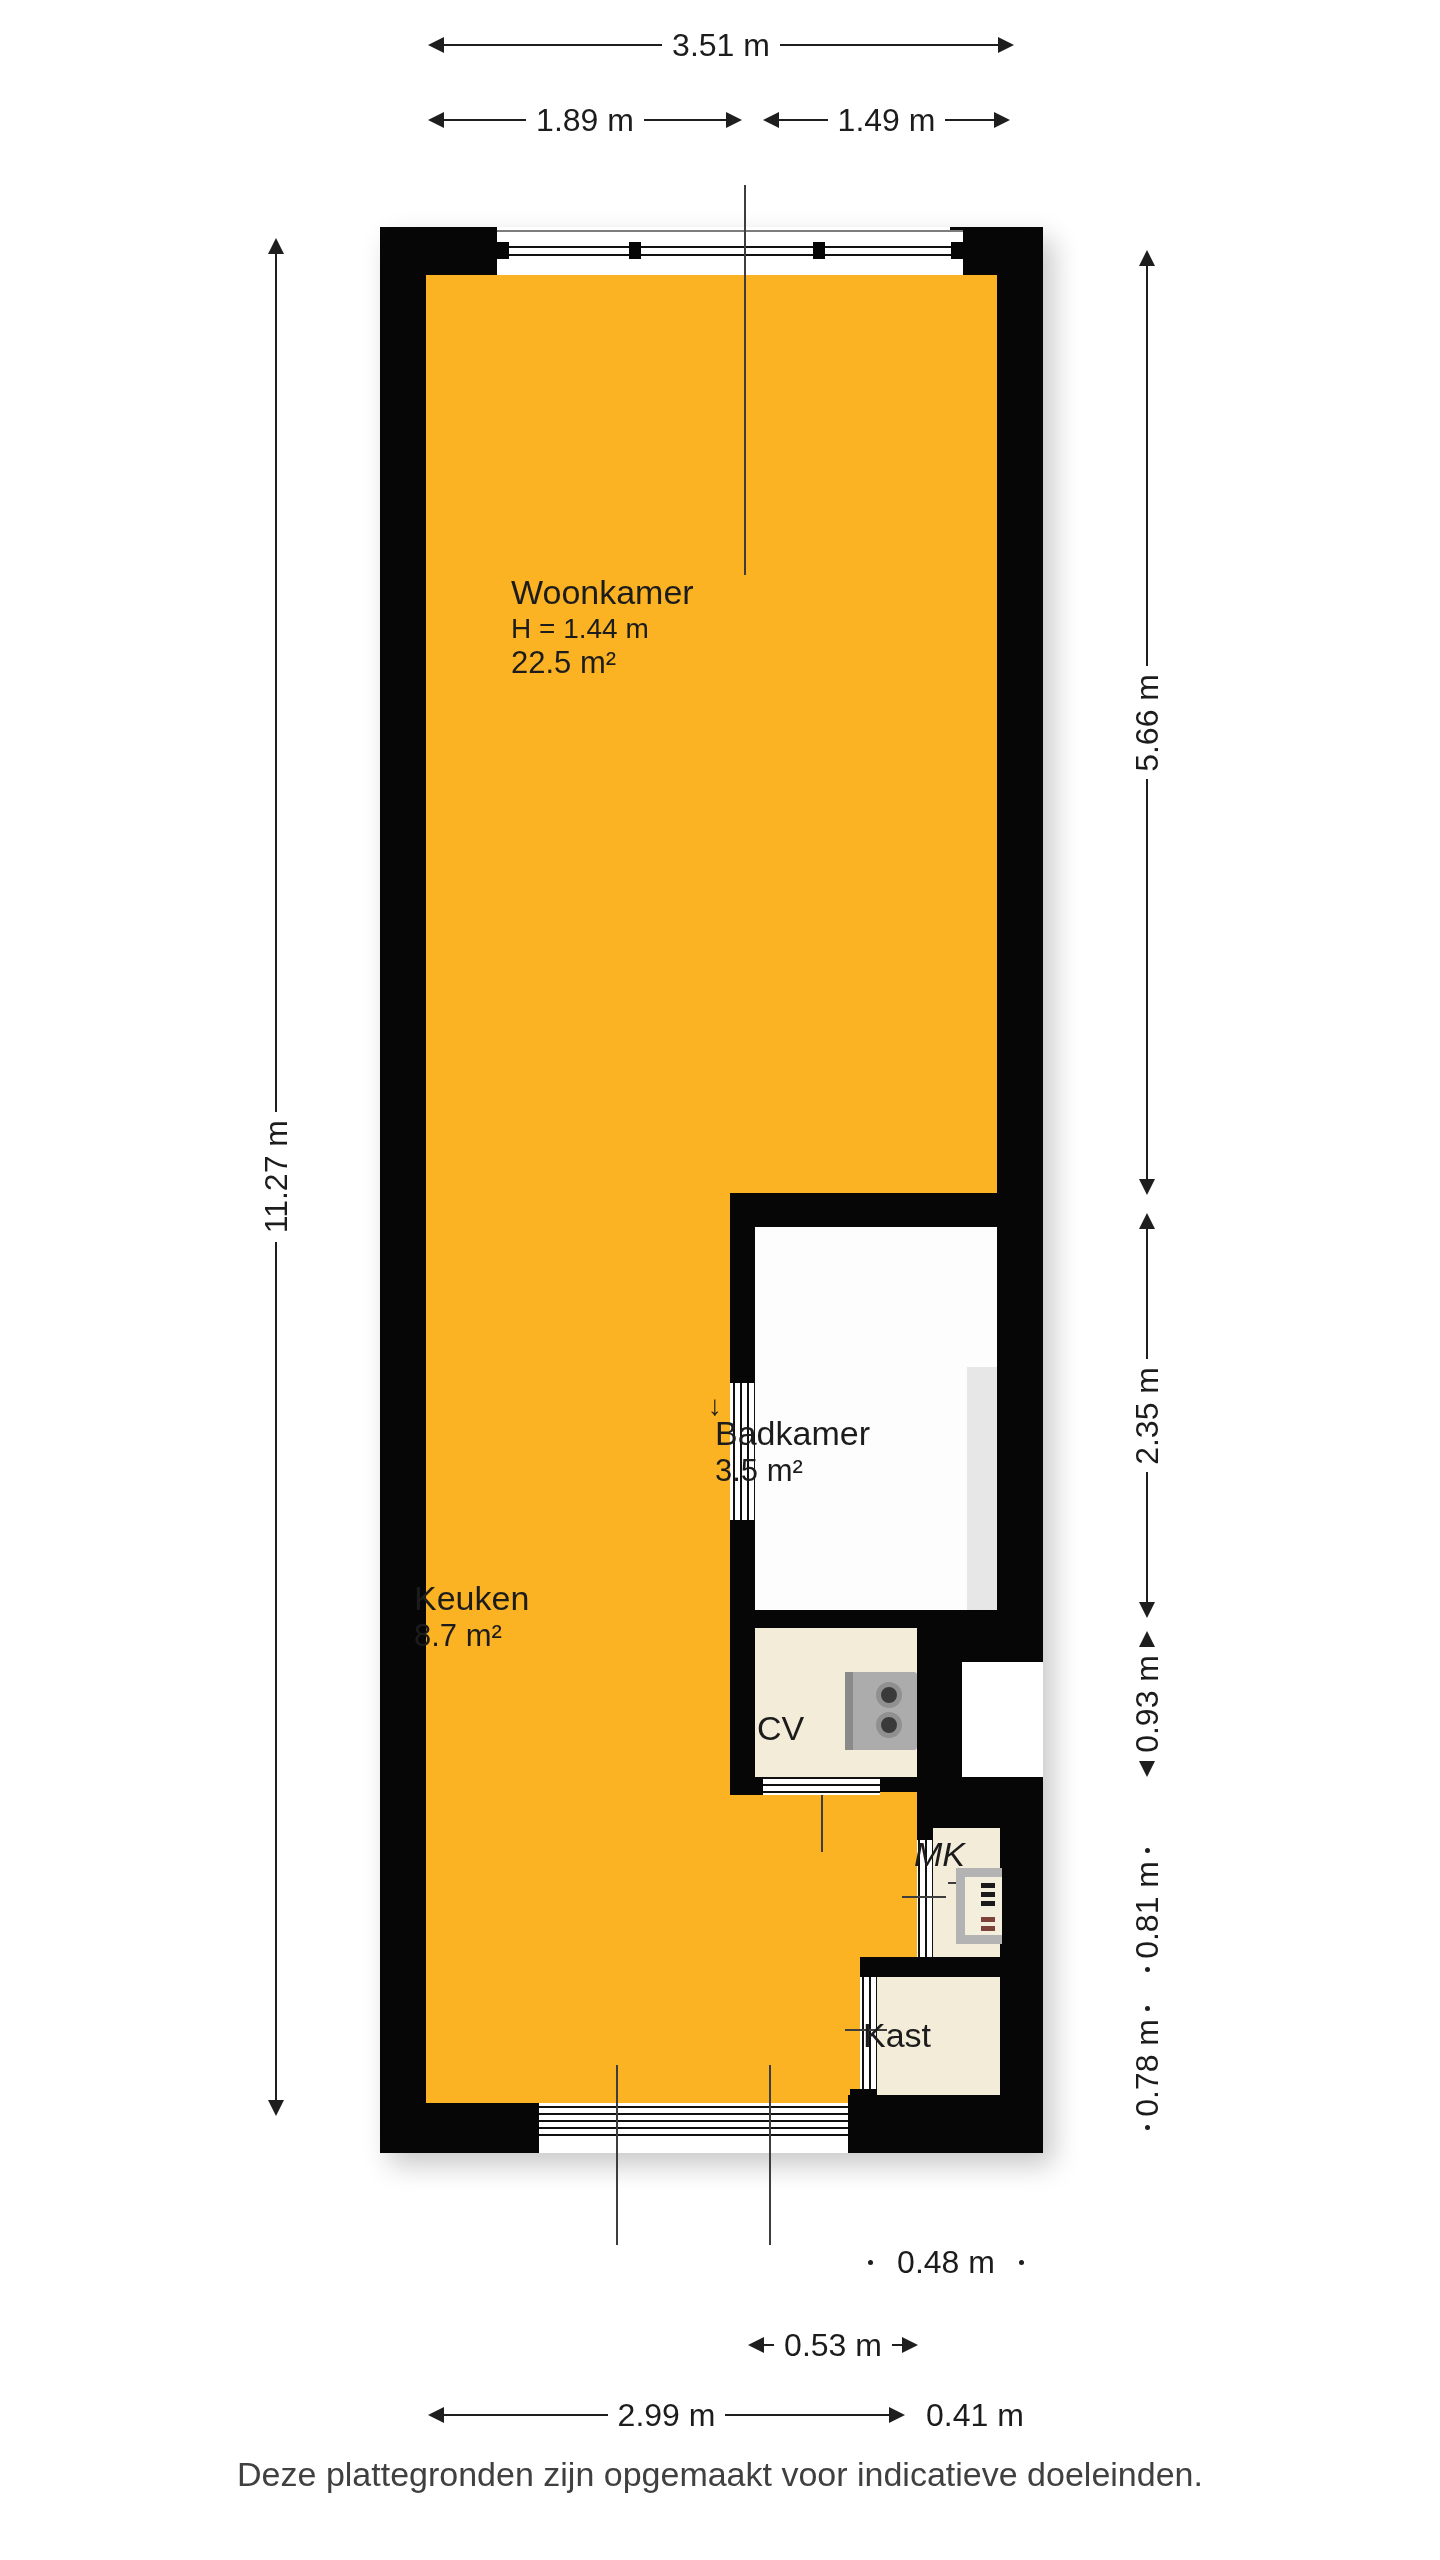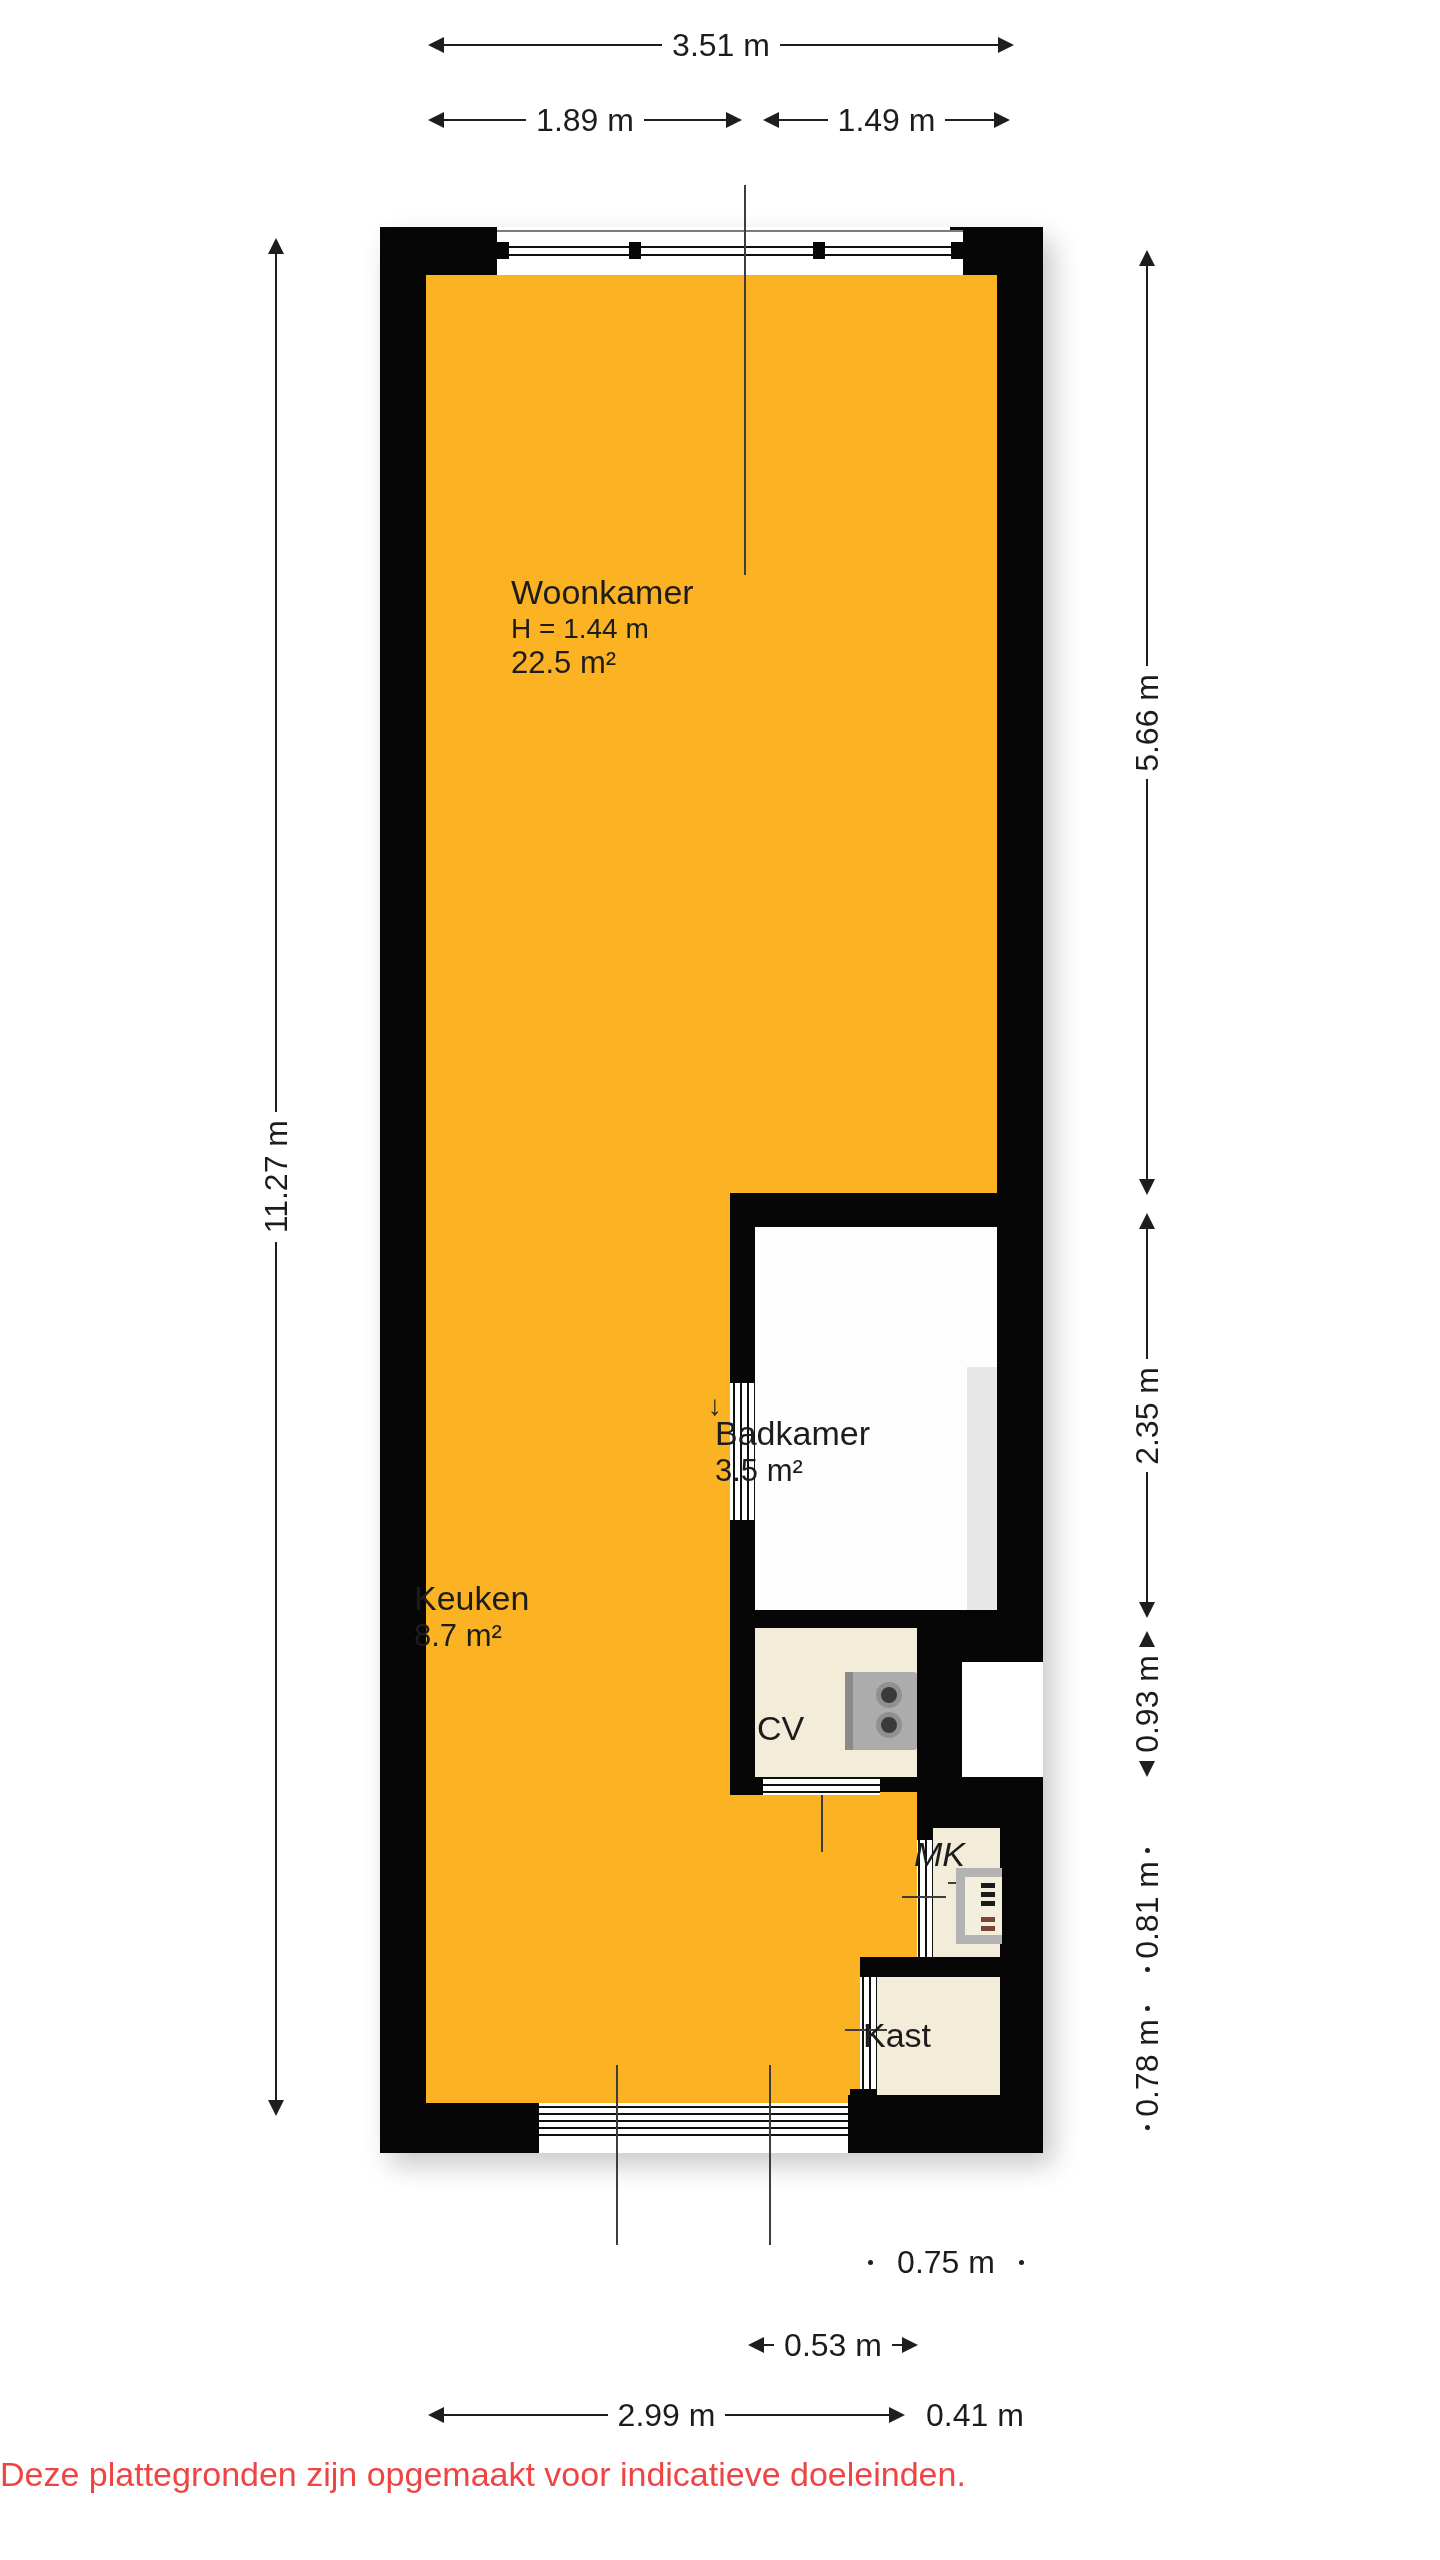--- a/index.html
+++ b/index.html
@@ -26,21 +26,21 @@
   .vline{width:2px;flex:1;background:#1e1e1e;min-height:4px;}
   .vtext{writing-mode:vertical-rl;transform:rotate(180deg);font-size:32px;white-space:nowrap;padding:8px 0;color:#1c1c1c;}
   .av{width:0;height:0;border-style:solid;}
   .av.up{border-width:0 8px 16px 8px;border-color:transparent transparent #1e1e1e transparent;}
   .av.down{border-width:16px 8px 0 8px;border-color:#1e1e1e transparent transparent transparent;}
   .dot{width:5px;height:5px;border-radius:50%;background:#1e1e1e;flex:none;}
   .room-label{text-align:left;line-height:1.18;white-space:nowrap;}
   .rl-main{font-size:34px;}
   .rl-sub{font-size:28px;}
   .rl-area{font-size:31px;}
-  .footer-line{left:0;width:1440px;font-size:34px;color:#ef4444;}
+  .footer-line{left:0;width:1440px;text-align:center;font-size:34px;color:#404040;}
   .win-line{background:#101010;}
   .swing-arrow{font-size:28px;color:#222;line-height:28px;}
   .boiler{background:var(--appliance-gray,#ACACAC);border-radius:3px;}
   .boiler-strip{background:#8a8a8a;}
   .boiler-knob{border-radius:50%;background:#3a3a3a;border:5px solid #909090;}
   .mk-frame{border-left:9px solid #b3b3b3;border-top:9px solid #b3b3b3;border-bottom:9px solid #b3b3b3;background:#f4eedc;}
   .dash-black{background:#1a1a1a;}
   .dash-red{background:#7d4238;}
 </style>
 </head>
@@ -194,21 +194,21 @@
     <span class="dot"></span>
   </div>
   <div class="abs vdim" style="left:1125px;top:2006px;height:146px;">
     <span class="dot"></span>
     <span class="vtext">0.78 m</span>
     <span class="dot"></span>
   </div>
 
   <div class="abs hdim" style="left:868px;top:2244px;width:156px;justify-content:space-between;">
     <span class="dot"></span>
-    <span class="dtext">0.75 m</span>
+    <span class="dtext">0.48 m</span>
     <span class="dot"></span>
   </div>
   <div class="abs hdim" style="left:748px;top:2327px;width:170px;">
     <span class="ah left"></span>
       <span class="hline"></span>
     <span class="dtext">0.53 m</span>
     <span class="hline"></span>
       <span class="ah right"></span>
   </div>
   <div class="abs hdim" style="left:428px;top:2397px;width:477px;">

